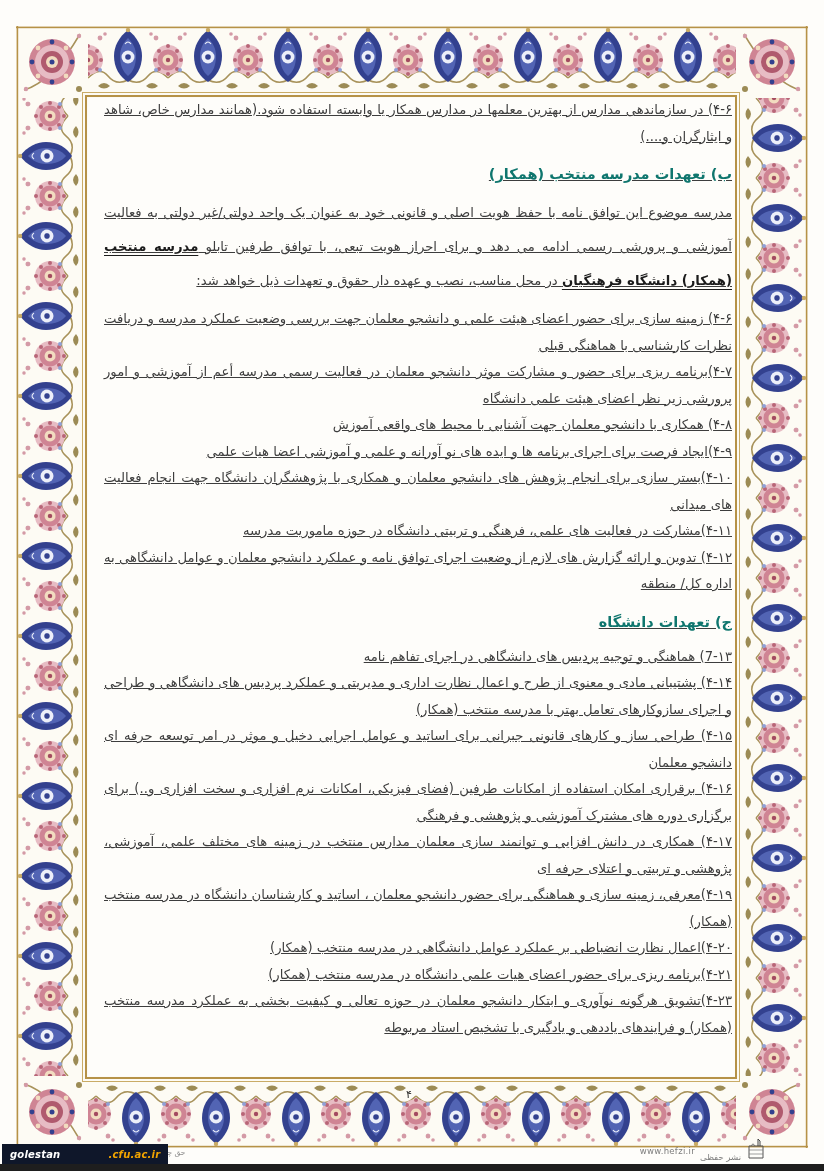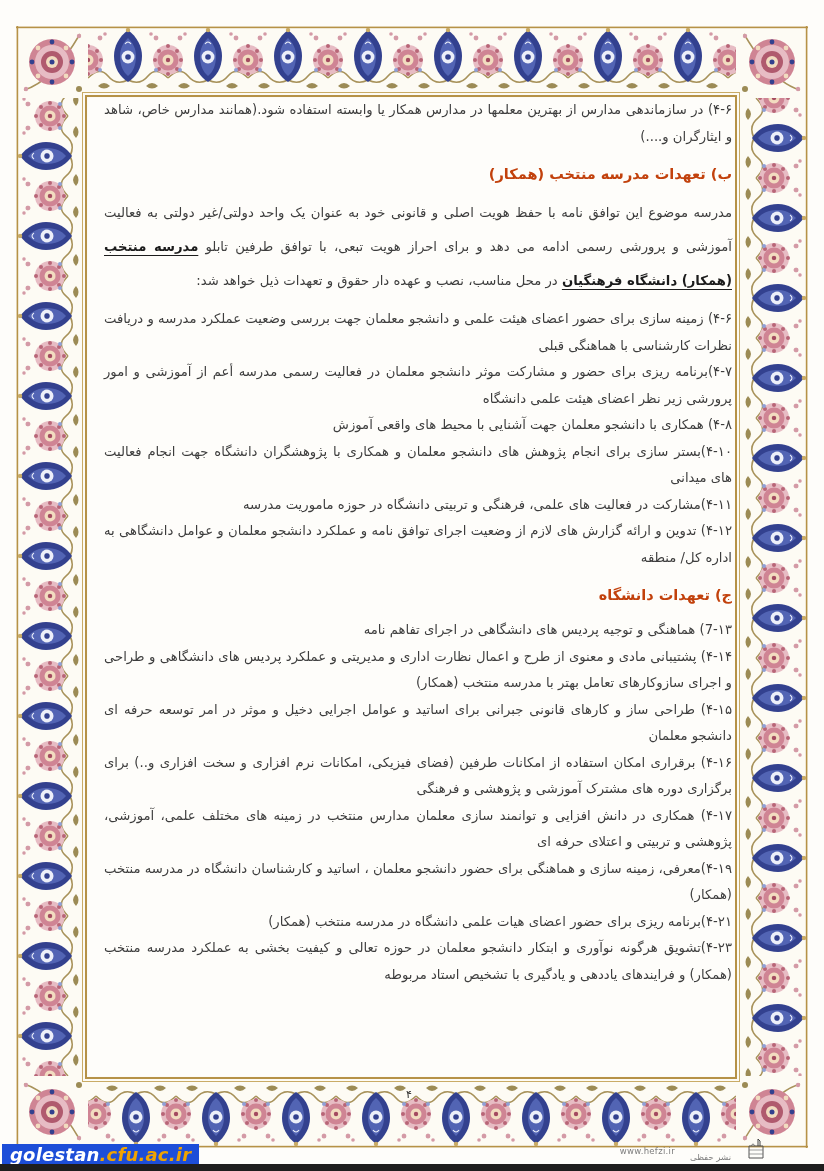--- a/index.html
+++ b/index.html
@@ -27,52 +27,52 @@
     border:1px solid #c9ab66;box-sizing:border-box;
   }
   .trim-inner{
     position:absolute;inset:2px;border:2px solid #b69247;
   }
 
   
   .content{
     position:absolute;left:104px;top:97px;width:628px;
     direction:rtl;text-align:justify;
-    color:#3d3d3d;font-size:13.2px;line-height:26.5px;
+    color:#3d3d3d;font-size:13.2px;line-height:26.5px;text-decoration:underline;
   }
   .content p{margin:0;}
   .lead-item{margin-bottom:6px;}
   h2.sec{
-    font-size:14.5px;color:#c2410c;font-weight:bold;
+    font-size:14.5px;color:#0f766e;font-weight:bold;
     margin:12px 0 10px 0;line-height:24px;text-align:right;
   }
   h2.sec-d{margin-top:32px;margin-bottom:22px;}
   .intro{line-height:34px;margin-bottom:8px !important;}
   .emph{font-weight:bold;color:#1c1c1c;text-decoration:underline;text-underline-offset:4px;}
   .item{margin:0;}
 
   .page-number{
     position:absolute;left:394px;top:1088px;width:30px;
     font-size:11px;color:#2a2a2a;text-align:center;z-index:5;
   }
 
   
   .site-badge{
     position:absolute;left:2px;top:1144px;height:19px;z-index:6;
-    background:#1d4ed8;color:#ffffff;padding:1px 8px 2px 8px;
-    font-size:18px;font-style:italic;font-weight:bold;letter-spacing:0.2px;
-    display:flex;align-items:center;cursor:pointer;
+    background:#0f172a;color:#ffffff;padding:1px 8px 2px 8px;
+    font-size:10px;font-style:italic;font-weight:bold;letter-spacing:0.2px;
+    display:flex;align-items:center;cursor:pointer;gap:48px;
   }
   .site-badge .rest{color:#f0a300;font-weight:bold;}
   .copyright-note{
     position:absolute;left:116px;top:1148px;
     font-size:7.5px;color:#8a8a8a;direction:rtl;
   }
   .publisher{
-    position:absolute;right:58px;top:1138px;display:flex;align-items:center;gap:15px;z-index:6;
+    position:absolute;right:58px;top:1138px;display:flex;align-items:center;gap:5px;z-index:6;
   }
   .publisher .url{font-size:8.5px;color:#7c7c7c;letter-spacing:0.3px;}
   .publisher .pname{font-size:8.5px;color:#7c7c7c;direction:rtl;margin-top:12px;}
   .scan-bar{
     position:absolute;left:0;right:0;bottom:0;height:7px;background:#1e1e1e;z-index:7;
   }
   .defs-holder{position:absolute;width:0;height:0;overflow:hidden;}
 </style>
 </head>
 <body>
@@ -184,34 +184,36 @@
   <div class="content">
     <p class="lead-item">۴-۶) در سازماندهی مدارس از بهترین معلمها در مدارس همکار یا وابسته استفاده شود.(همانند مدارس خاص، شاهد و ایثارگران و....)</p>
 
     <h2 class="sec">ب) تعهدات مدرسه منتخب (همکار)</h2>
 
     <p class="intro"><span>مدرسه موضوع این توافق نامه با حفظ هویت اصلی و قانونی خود به عنوان یک واحد دولتی/غیر دولتی به فعالیت آموزشی و پرورشی رسمی ادامه می دهد و برای احراز هویت تبعی، با توافق طرفین تابلو </span><span class="emph">مدرسه منتخب (همکار) دانشگاه فرهنگیان</span><span> در محل مناسب، نصب و عهده دار حقوق و تعهدات ذیل خواهد شد:</span></p>
 
     <p class="item">۴-۶) زمینه سازی برای حضور اعضای هیئت علمی و دانشجو معلمان جهت بررسی وضعیت عملکرد مدرسه و دریافت نظرات کارشناسی با هماهنگی قبلی</p>
     <p class="item">۴-۷)برنامه ریزی برای حضور و مشارکت موثر دانشجو معلمان در فعالیت رسمی مدرسه أعم از آموزشی و امور پرورشی زیر نظر اعضای هیئت علمی دانشگاه</p>
     <p class="item">۴-۸) همکاری با دانشجو معلمان جهت آشنایی با محیط های واقعی آموزش</p>
+    <p class="item">۴-۹)ایجاد فرصت برای اجرای برنامه ها و ایده های نو آورانه و علمی و آموزشی اعضا هیات علمی</p>
     <p class="item">۴-۱۰)بستر سازی برای انجام پژوهش های دانشجو معلمان و همکاری با پژوهشگران دانشگاه جهت انجام فعالیت های میدانی</p>
     <p class="item">۴-۱۱)مشارکت در فعالیت های علمی، فرهنگی و تربیتی دانشگاه در حوزه ماموریت مدرسه</p>
     <p class="item">۴-۱۲) تدوین و ارائه گزارش های لازم از وضعیت اجرای توافق نامه و عملکرد دانشجو معلمان و عوامل دانشگاهی به اداره کل/ منطقه</p>
 
     <h2 class="sec">ج) تعهدات دانشگاه</h2>
 
     <p class="item">7-۱۳) هماهنگی و توجیه پردیس های دانشگاهی در اجرای تفاهم نامه</p>
     <p class="item">۴-۱۴) پشتیبانی مادی و معنوی از طرح و اعمال نظارت اداری و مدیریتی و عملکرد پردیس های دانشگاهی و طراحی و اجرای سازوکارهای تعامل بهتر با مدرسه منتخب (همکار)</p>
     <p class="item">۴-۱۵) طراحی ساز و کارهای قانونی جبرانی برای اساتید و عوامل اجرایی دخیل و موثر در امر توسعه حرفه ای دانشجو معلمان</p>
     <p class="item">۴-۱۶) برقراری امکان استفاده از امکانات طرفین (فضای فیزیکی، امکانات نرم افزاری و سخت افزاری و..) برای برگزاری دوره های مشترک آموزشی و پژوهشی و فرهنگی</p>
     <p class="item">۴-۱۷) همکاری در دانش افزایی و توانمند سازی معلمان مدارس منتخب در زمینه های مختلف علمی، آموزشی، پژوهشی و تربیتی و اعتلای حرفه ای</p>
 
 
     <p class="item">۴-۱۹)معرفی، زمینه سازی و هماهنگی برای حضور دانشجو معلمان ، اساتید و کارشناسان دانشگاه در مدرسه منتخب (همکار)</p>
+    <p class="item">۴-۲۰)اعمال نظارت انضباطی بر عملکرد عوامل دانشگاهی در مدرسه منتخب (همکار)</p>
     <p class="item">۴-۲۱)برنامه ریزی برای حضور اعضای هیات علمی دانشگاه در مدرسه منتخب (همکار)</p>
     <p class="item">۴-۲۳)تشویق هرگونه نوآوری و ابتکار دانشجو معلمان در حوزه تعالی و کیفیت بخشی به عملکرد مدرسه منتخب (همکار) و فرایندهای یاددهی و یادگیری با تشخیص استاد مربوطه</p>
 
   </div>
 
   <div class="page-number">۴</div>
 
   <div class="site-badge">
       <span>golestan</span>
       <span class="rest">.cfu.ac.ir</span>

